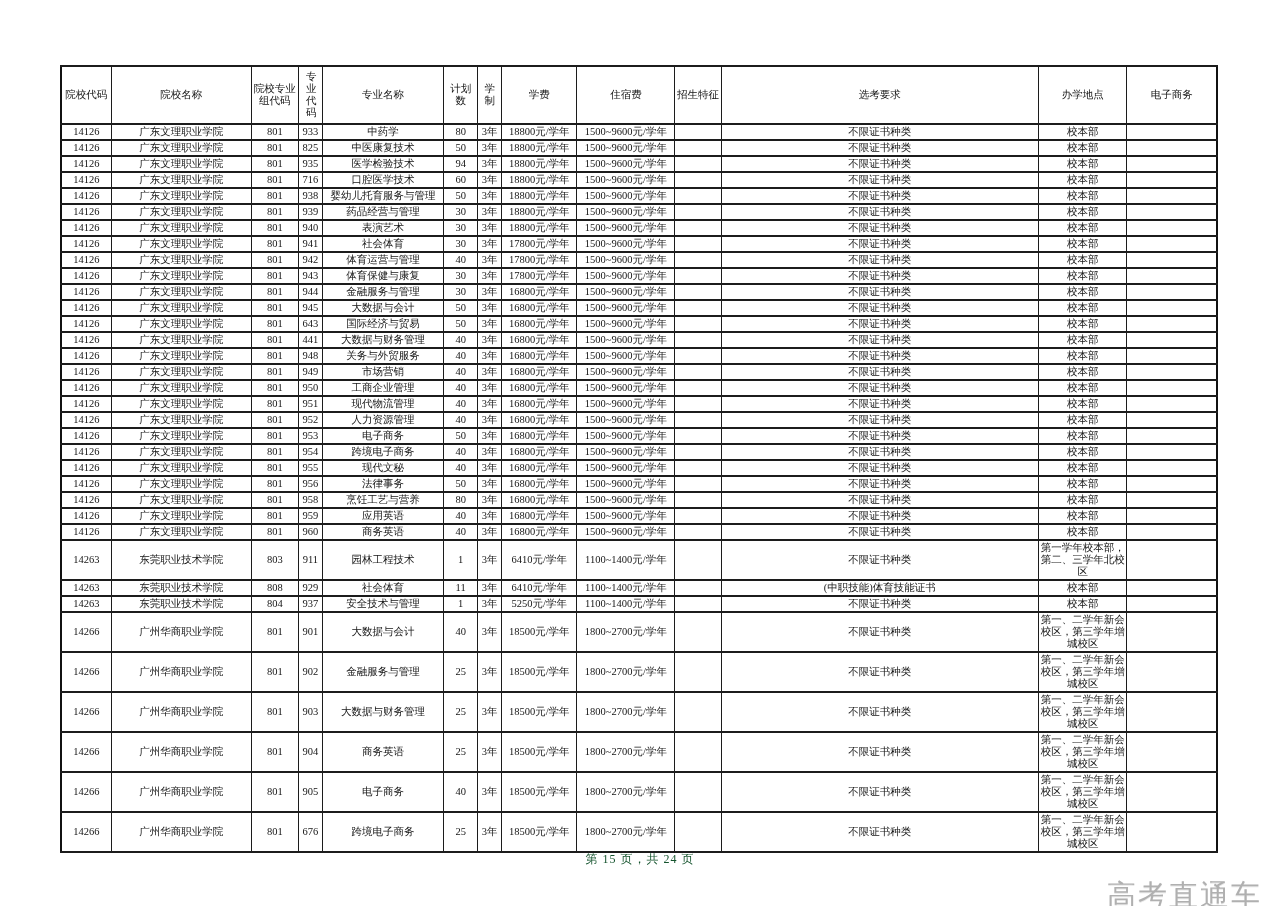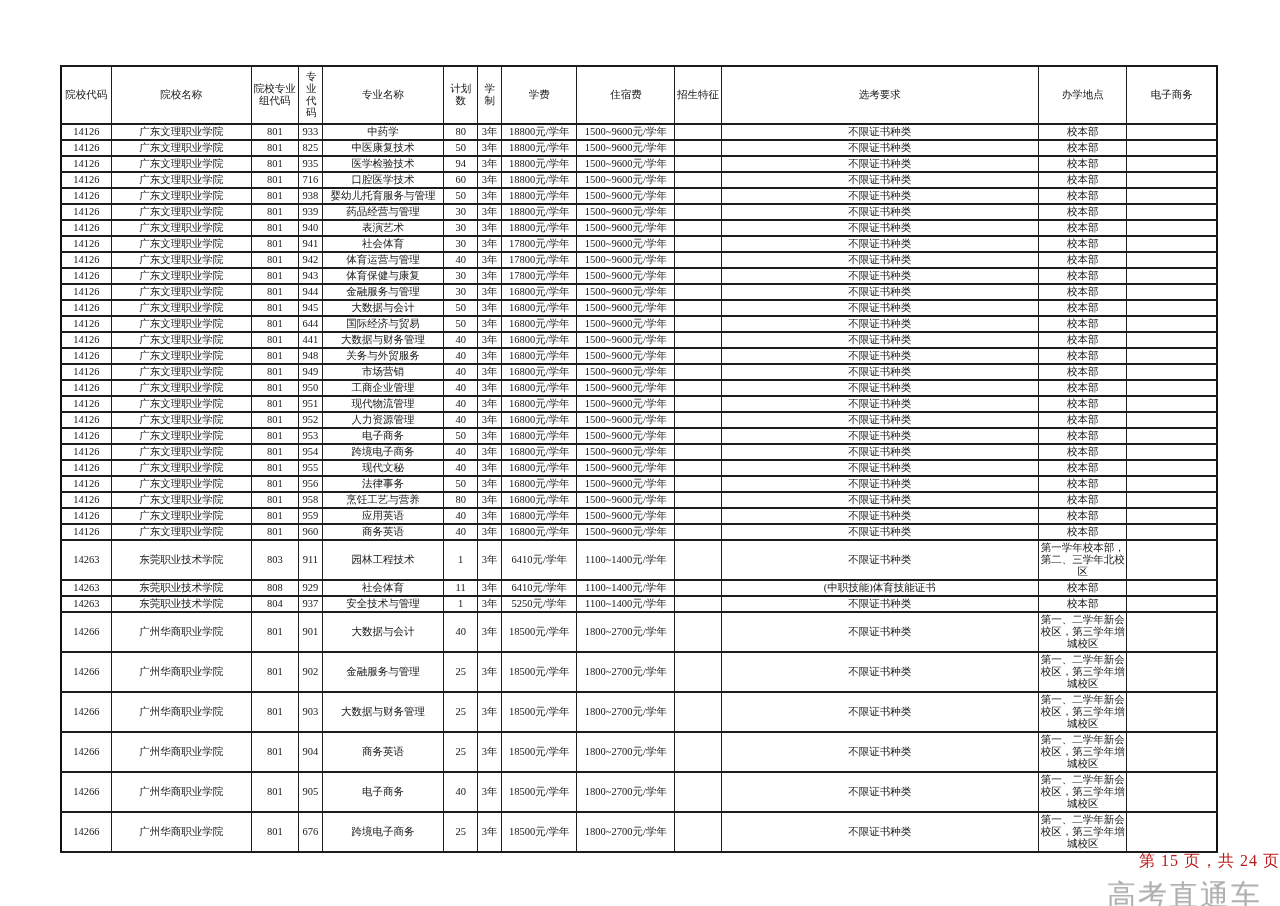--- a/index.html
+++ b/index.html
@@ -22,21 +22,21 @@
     word-break:break-all;font-weight:normal;
     overflow:hidden;
   }
   .grid thead th{height:54px;font-size:10.5px;}
   
   .grid thead th:nth-child(4){padding:0 7px;}
   
   .grid thead th:nth-child(7){padding:0 5px;}
   .footer{
     position:absolute;left:0;top:851px;width:100%;
-    text-align:right;font-size:16px;color:#b91c1c;letter-spacing:1px;
+    text-align:center;font-size:12px;color:#14532d;letter-spacing:1px;
   }
   .watermark{
     position:absolute;right:18px;top:876px;
     font-family:"Liberation Sans","DejaVu Sans",sans-serif;
     font-size:29px;color:#b0b0b0;letter-spacing:2px;
     text-shadow:0 1px 0 #e8e8e8;
   }
 </style>
 </head>
 <body>
@@ -254,21 +254,21 @@
           <td>1500~9600元/学年</td>
           <td></td>
           <td>不限证书种类</td>
           <td>校本部</td>
           <td></td>
         </tr>
         <tr>
           <td>14126</td>
           <td>广东文理职业学院</td>
           <td>801</td>
-          <td>644</td>
+          <td>643</td>
           <td>国际经济与贸易</td>
           <td>50</td>
           <td>3年</td>
           <td>16800元/学年</td>
           <td>1500~9600元/学年</td>
           <td></td>
           <td>不限证书种类</td>
           <td>校本部</td>
           <td></td>
         </tr>

